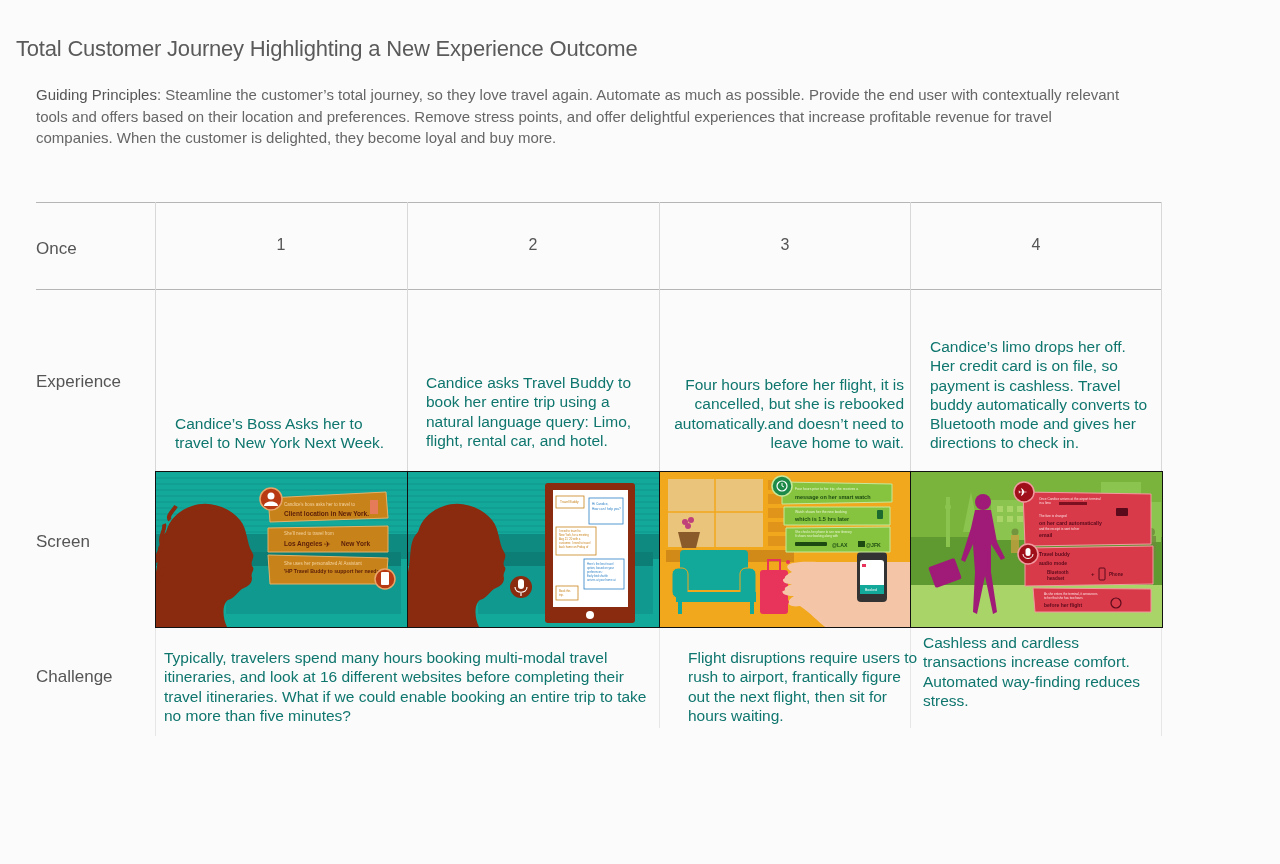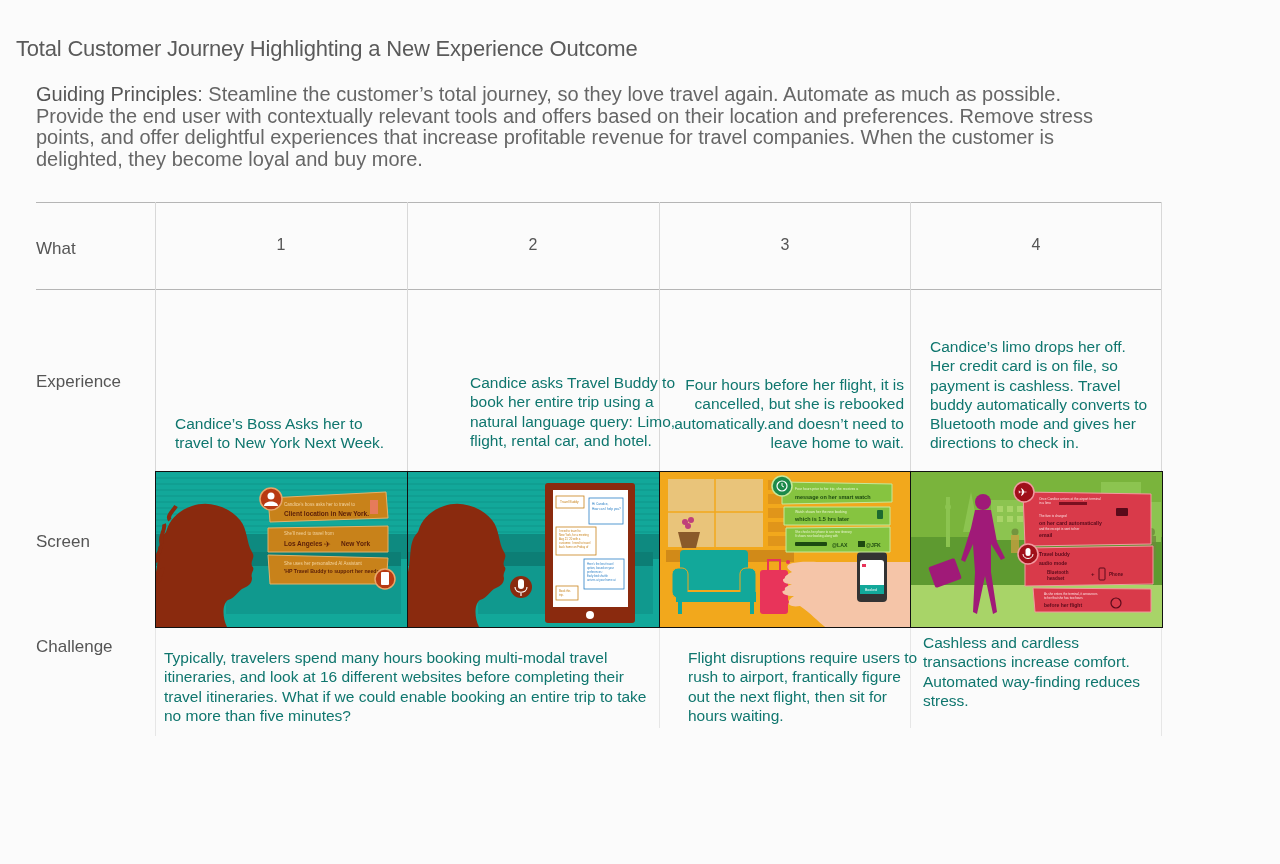--- a/index.html
+++ b/index.html
@@ -9,21 +9,21 @@
     font-family:"Liberation Sans", sans-serif;
     color:#555;
     position:relative;
   }
   .title {
     position:absolute; left:16px; top:36px;
     font-size:22px; color:#5a5a5a; letter-spacing:-0.2px;
   }
   .principles {
     position:absolute; left:36px; top:84px; width:1090px;
-    font-size:20px; line-height:21.5px; color:#666;
+    font-size:15px; line-height:21.5px; color:#666;
   }
   .principles .lbl { color:#555; }
 
   
   .hline { position:absolute; height:1px; background:#b5b5b5; }
   .vline { position:absolute; width:1px; background:#d8d8d8; }
 
   .rowlabel {
     position:absolute; left:36px; font-size:17px; color:#555;
   }
@@ -53,32 +53,32 @@
 <div class="vline" style="left:155px; top:202px; height:269px;"></div>
 <div class="vline" style="left:407px; top:202px; height:269px;"></div>
 <div class="vline" style="left:659px; top:202px; height:269px;"></div>
 <div class="vline" style="left:910px; top:202px; height:269px;"></div>
 <div class="vline" style="left:1161px; top:202px; height:269px;"></div>
 <div class="vline" style="left:155px; top:628px; height:108px; background:#e6e6e6;"></div>
 <div class="vline" style="left:659px; top:628px; height:100px; background:#e6e6e6;"></div>
 <div class="vline" style="left:910px; top:628px; height:100px; background:#e6e6e6;"></div>
 <div class="vline" style="left:1161px; top:628px; height:108px; background:#e6e6e6;"></div>
 
-<div class="rowlabel" style="top:239px;">What</div>
+<div class="rowlabel" style="top:239px;">Once</div>
 <div class="rowlabel" style="top:372px;">Experience</div>
 <div class="rowlabel" style="top:532px;">Screen</div>
-<div class="rowlabel" style="top:637px;">Challenge</div>
+<div class="rowlabel" style="top:667px;">Challenge</div>
 
 <div class="stepnum" style="left:155px;">1</div>
 <div class="stepnum" style="left:407px;">2</div>
 <div class="stepnum" style="left:659px;">3</div>
 <div class="stepnum" style="left:910px;">4</div>
 
 <div class="cell-text" style="left:175px; top:414px; width:228px;">Candice’s Boss Asks her to travel to New York Next Week.</div>
-<div class="cell-text" style="left:426px; top:373px; width:228px;margin-left:44px;">Candice asks Travel Buddy to book her entire trip using a natural language query: Limo, flight, rental car, and hotel.</div>
+<div class="cell-text" style="left:426px; top:373px; width:228px;">Candice asks Travel Buddy to book her entire trip using a natural language query: Limo, flight, rental car, and hotel.</div>
 <div class="cell-text" style="left:668px; top:375px; width:236px;text-align:right;">Four hours before her flight, it is cancelled, but she is rebooked automatically.and doesn’t need to leave home to wait.</div>
 <div class="cell-text" style="left:930px; top:337px; width:222px;">Candice’s limo drops her off. Her credit card is on file, so payment is cashless. Travel buddy automatically converts to Bluetooth mode and gives her directions to check in.</div>
 
 <div class="screen" style="left:155px; width:253px;">
   <svg width="253" height="157" viewBox="0 0 253 157">
     <rect width="253" height="157" fill="#12a89a"></rect>
     <g stroke="#0f968a" stroke-width="1">
       <line x1="0" y1="6" x2="253" y2="6"></line>
         <line x1="0" y1="12" x2="253" y2="12"></line>
         <line x1="0" y1="18" x2="253" y2="18"></line>

